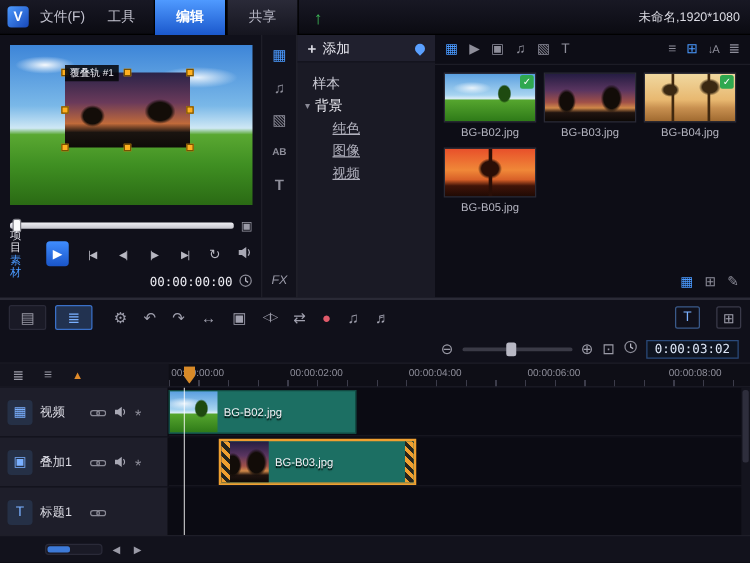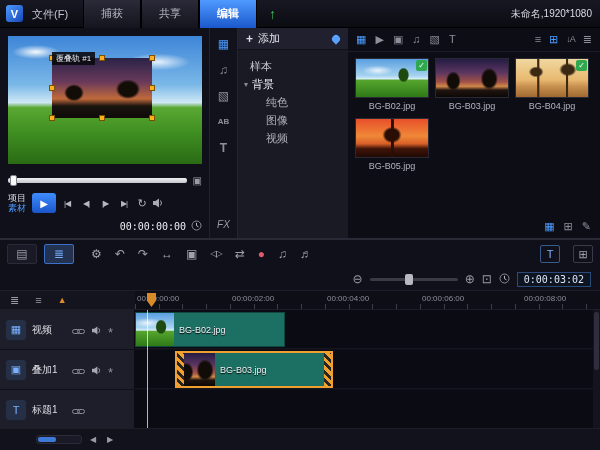--- a/index.html
+++ b/index.html
@@ -42,21 +42,21 @@
   .h-bl{left:-3px;bottom:-3px}.h-b{left:47px;bottom:-3px}.h-br{right:-3px;bottom:-3px}
   .overlay-chip { position:absolute; left:44px; top:16px; background:rgba(8,8,12,.88);
     color:#ececf2; font-size:8px; padding:1px 4px; z-index:4; white-space:nowrap; }
   .scrubber-row { position:absolute; top:146px; left:8px; width:194px; height:13px;
     display:flex; align-items:center; gap:6px; }
   .scrub-track { flex:1; height:5px; border-radius:2px; background:linear-gradient(#f0f0f4,#c4c4cc); position:relative; }
   .scrub-thumb { position:absolute; left:2px; top:-3px; width:7px; height:11px;
     background:#fafafa; border:1px solid #808088; border-radius:2px; }
   .dual-view { font-size:10px; color:#9a9aa6; }
   .transport-row { position:absolute; top:163px; left:8px; width:194px; height:24px;
-    display:flex; align-items:center; gap:3px; }
+    display:flex; align-items:center; gap:13px; }
   .mode-labels { display:flex; flex-direction:column; line-height:10px; margin-right:3px; }
   .mode-project { font-size:9px; color:#dcdce4; }
   .mode-clip { font-size:9px; color:#4a9aff; }
   .play-btn { width:24px; height:20px; border-radius:3px; background:linear-gradient(#3f8dff,#1a55c8);
     color:#fff; font-size:10px; display:flex; align-items:center; justify-content:center; }
   .t-btn { width:16px; text-align:center; font-size:8px; color:#b8b8c2; letter-spacing:-1px; }
   .t-loop { font-size:11px; color:#b8b8c2; width:14px; text-align:center; letter-spacing:0; }
   .timecode-row { position:absolute; top:190px; left:8px; width:194px; height:16px;
     display:flex; align-items:center; justify-content:flex-end; gap:5px; }
   .timecode { font-family:"DejaVu Sans Mono", monospace; font-size:10px; color:#ececf2; }
@@ -75,21 +75,21 @@
   .add-row { height:22px; display:flex; align-items:center; gap:5px; padding:0 8px;
     background:#20202e; border-bottom:1px solid #10101a; font-size:11px; color:#e4e4ec; }
   .add-plus { font-size:12px; font-weight:bold; color:#dcdce4; }
   .pin-icon { margin-left:auto; width:8px; height:8px; background:#5aa0ff;
     border-radius:50% 50% 50% 0; transform:rotate(-45deg); }
   .tree { padding-top:7px; font-size:11px; }
   .tree-item { height:18px; display:flex; align-items:center; padding-left:12px; color:#b0b0bc;text-align:center; }
   .tree-item.root { color:#c8c8d2; }
   .tree-item.group { color:#ececf2; padding-left:6px; }
   .tree-caret { font-size:8px; color:#8a8a96; margin-right:4px; }
-  .tree-item.child { padding-left:28px; }
+  .tree-item.child { padding-left:28px;text-decoration:underline; }
   .browse-row { position:absolute; bottom:5px; left:0; right:0; height:20px;
     display:flex; align-items:center; gap:6px; padding:0 8px; font-size:11px; color:#b8b8c2; }
   .folder-icon { width:12px; height:8px; background:#9a9aa6; border-radius:1px; position:relative; }
   .folder-icon::before { content:''; position:absolute; top:-2px; left:0; width:5px; height:2px;
     background:#9a9aa6; border-radius:1px 1px 0 0; }
 
   
   .gallery-panel { position:absolute; top:28px; left:348px; right:0; height:210px; background:#0d0d16; }
   .gal-toolbar { height:24px; display:flex; align-items:center; gap:9px; padding:0 8px;
     border-bottom:1px solid #1c1c26; }
@@ -192,24 +192,24 @@
   .h-scroll { width:46px; height:9px; background:#1a1a26; border:1px solid #2a2a38; border-radius:3px; position:relative; }
   .h-thumb { position:absolute; left:1px; top:1px; width:18px; height:5px; background:#3d7ad8; border-radius:2px; }
   .sc-arrow { font-size:8px; color:#9a9aa6; width:12px; text-align:center; }
 </style>
 </head>
 <body>
 
 <div class="titlebar">
   <div class="logo">V</div>
   <div class="menu-item">文件(F)</div>
+  <div class="menu-item">工具</div>
   <div class="tabs">
-    <div class="tab">捕获</div>
+    <div class="tab active">编辑</div>
     <div class="tab">共享</div>
-    <div class="tab active">编辑</div>
   </div>
   <div class="publish-arrow">↑</div>
   <div class="project-info">未命名,1920*1080</div>
 </div>
 
 <div class="preview-panel">
   <div class="preview-screen">
     <div class="overlay-chip">覆叠轨 #1</div>
     <div class="overlay-box">
       <div class="overlay-img"></div>
@@ -373,21 +373,21 @@
     <div class="ruler-head">
       <span class="rh-icon">≣</span>
       <span class="rh-icon">≡</span>
       <span class="rh-icon orange">▲</span>
     </div>
     <div class="ruler-scale">
       <span class="ruler-label" style="left:2px">00:00:00:00</span>
       <span class="ruler-label" style="left:97px">00:00:02:00</span>
       <span class="ruler-label" style="left:192px">00:00:04:00</span>
       <span class="ruler-label" style="left:287px">00:00:06:00</span>
-      <span class="ruler-label" style="left:389px">00:00:08:00</span>
+      <span class="ruler-label" style="left:400px">00:00:08:00</span>
       <div class="playhead-marker"></div>
     </div>
   </div>
 
   <div class="tl-tracks">
 
     <div class="track-row">
       <div class="track-head">
         <div class="track-type">▦</div>
         <span class="track-label">视频</span>

